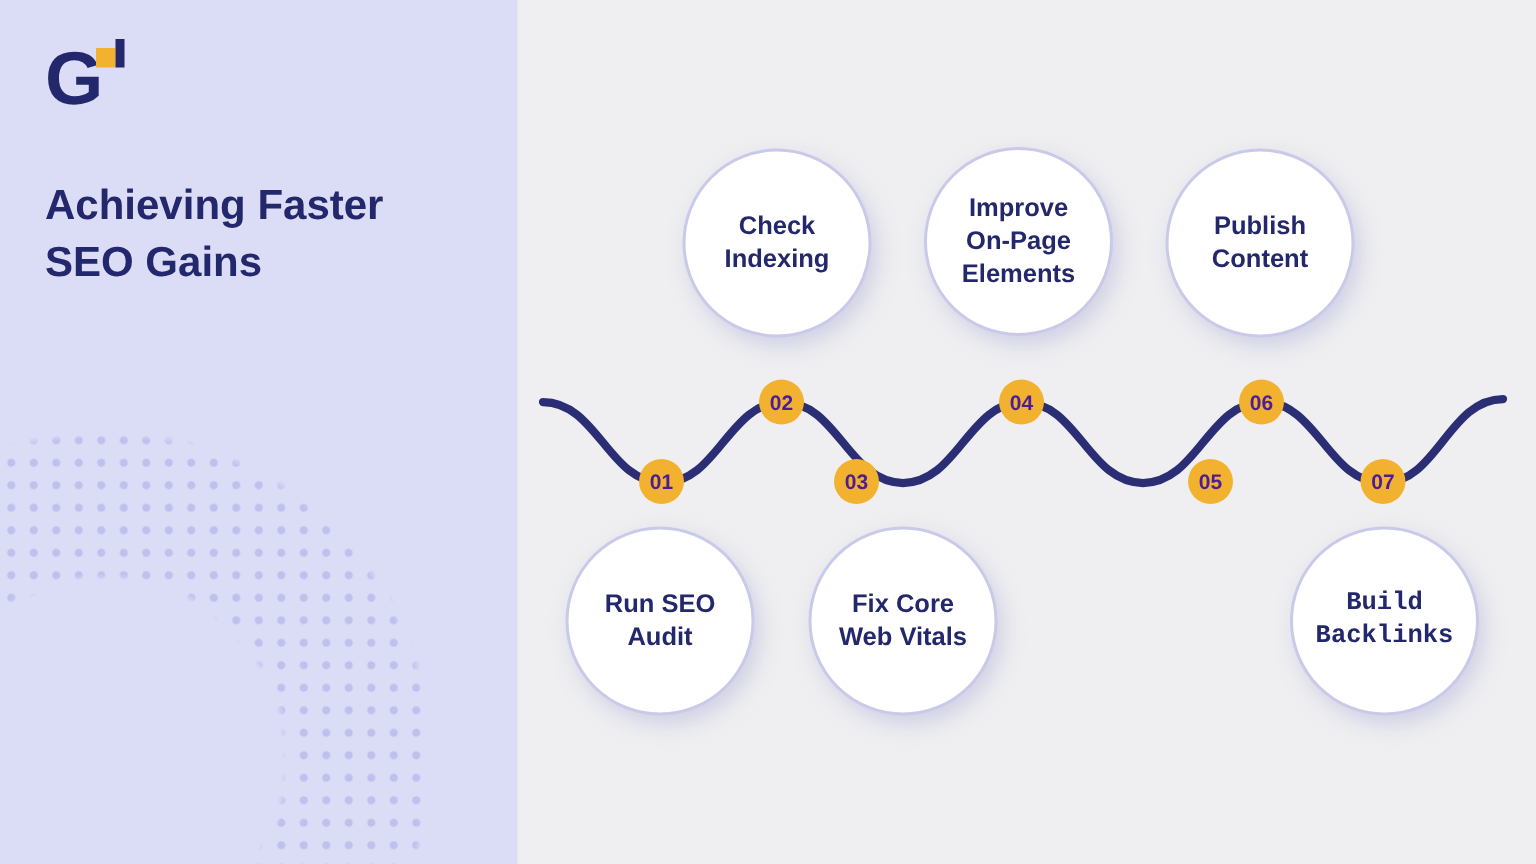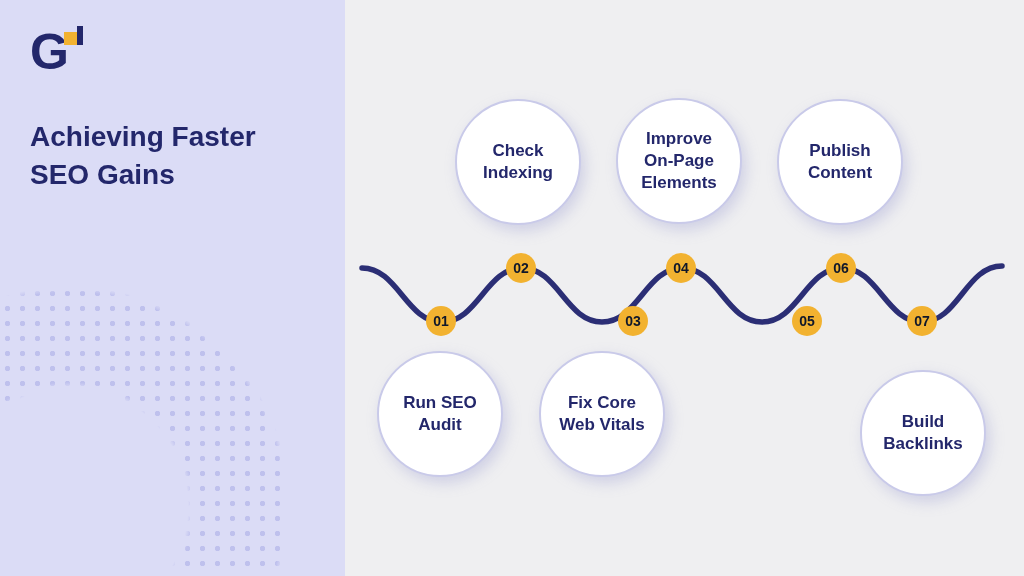--- a/index.html
+++ b/index.html
@@ -75,21 +75,21 @@
     width: 1024px; height: 576px;
     pointer-events: none;
   }
 
   
   .badge {
     position: absolute;
     width: 30px; height: 30px;
     border-radius: 50%;
     background: #f2b230;
-    color: #0f172a;
+    color: #4c1d95;
     font-size: 14px;
     font-weight: 800;
     display: flex;
     align-items: center;
     justify-content: center;
   }
 
   
   .step-circle {
     position: absolute;
@@ -137,21 +137,21 @@
              C 878 268, 886 322, 922 322
              C 958 322, 966 266, 1002 266" fill="none" stroke="#2b2e75" stroke-width="5.5" stroke-linecap="round"></path>
   </svg>
 
   <div class="badge" style="left:426px; top:306px;">
     <span>01</span>
   </div>
   <div class="badge" style="left:506px; top:253px;">
     <span>02</span>
   </div>
-  <div class="badge" style="left:618px; top:306px;">
+  <div class="badge" style="left:556px; top:306px;">
     <span>03</span>
   </div>
   <div class="badge" style="left:666px; top:253px;">
     <span>04</span>
   </div>
   <div class="badge" style="left:747px; top:306px;margin-left:45px;">
     <span>05</span>
   </div>
   <div class="badge" style="left:826px; top:253px;">
     <span>06</span>
@@ -169,17 +169,17 @@
   <div class="step-circle" style="left:777px; top:99px;">
     <span class="label">Publish Content</span>
   </div>
 
   <div class="step-circle" style="left:377px; top:351px;">
     <span class="label">Run SEO Audit</span>
   </div>
   <div class="step-circle" style="left:539px; top:351px;">
     <span class="label">Fix Core Web Vitals</span>
   </div>
-  <div class="step-circle" style="left:860px; top:370px;">
+  <div class="step-circle" style="left:860px; top:351px;font-family:Liberation Mono, monospace;">
     <span class="label">Build Backlinks</span>
   </div>
 
 </div>
 
 </body></html>

